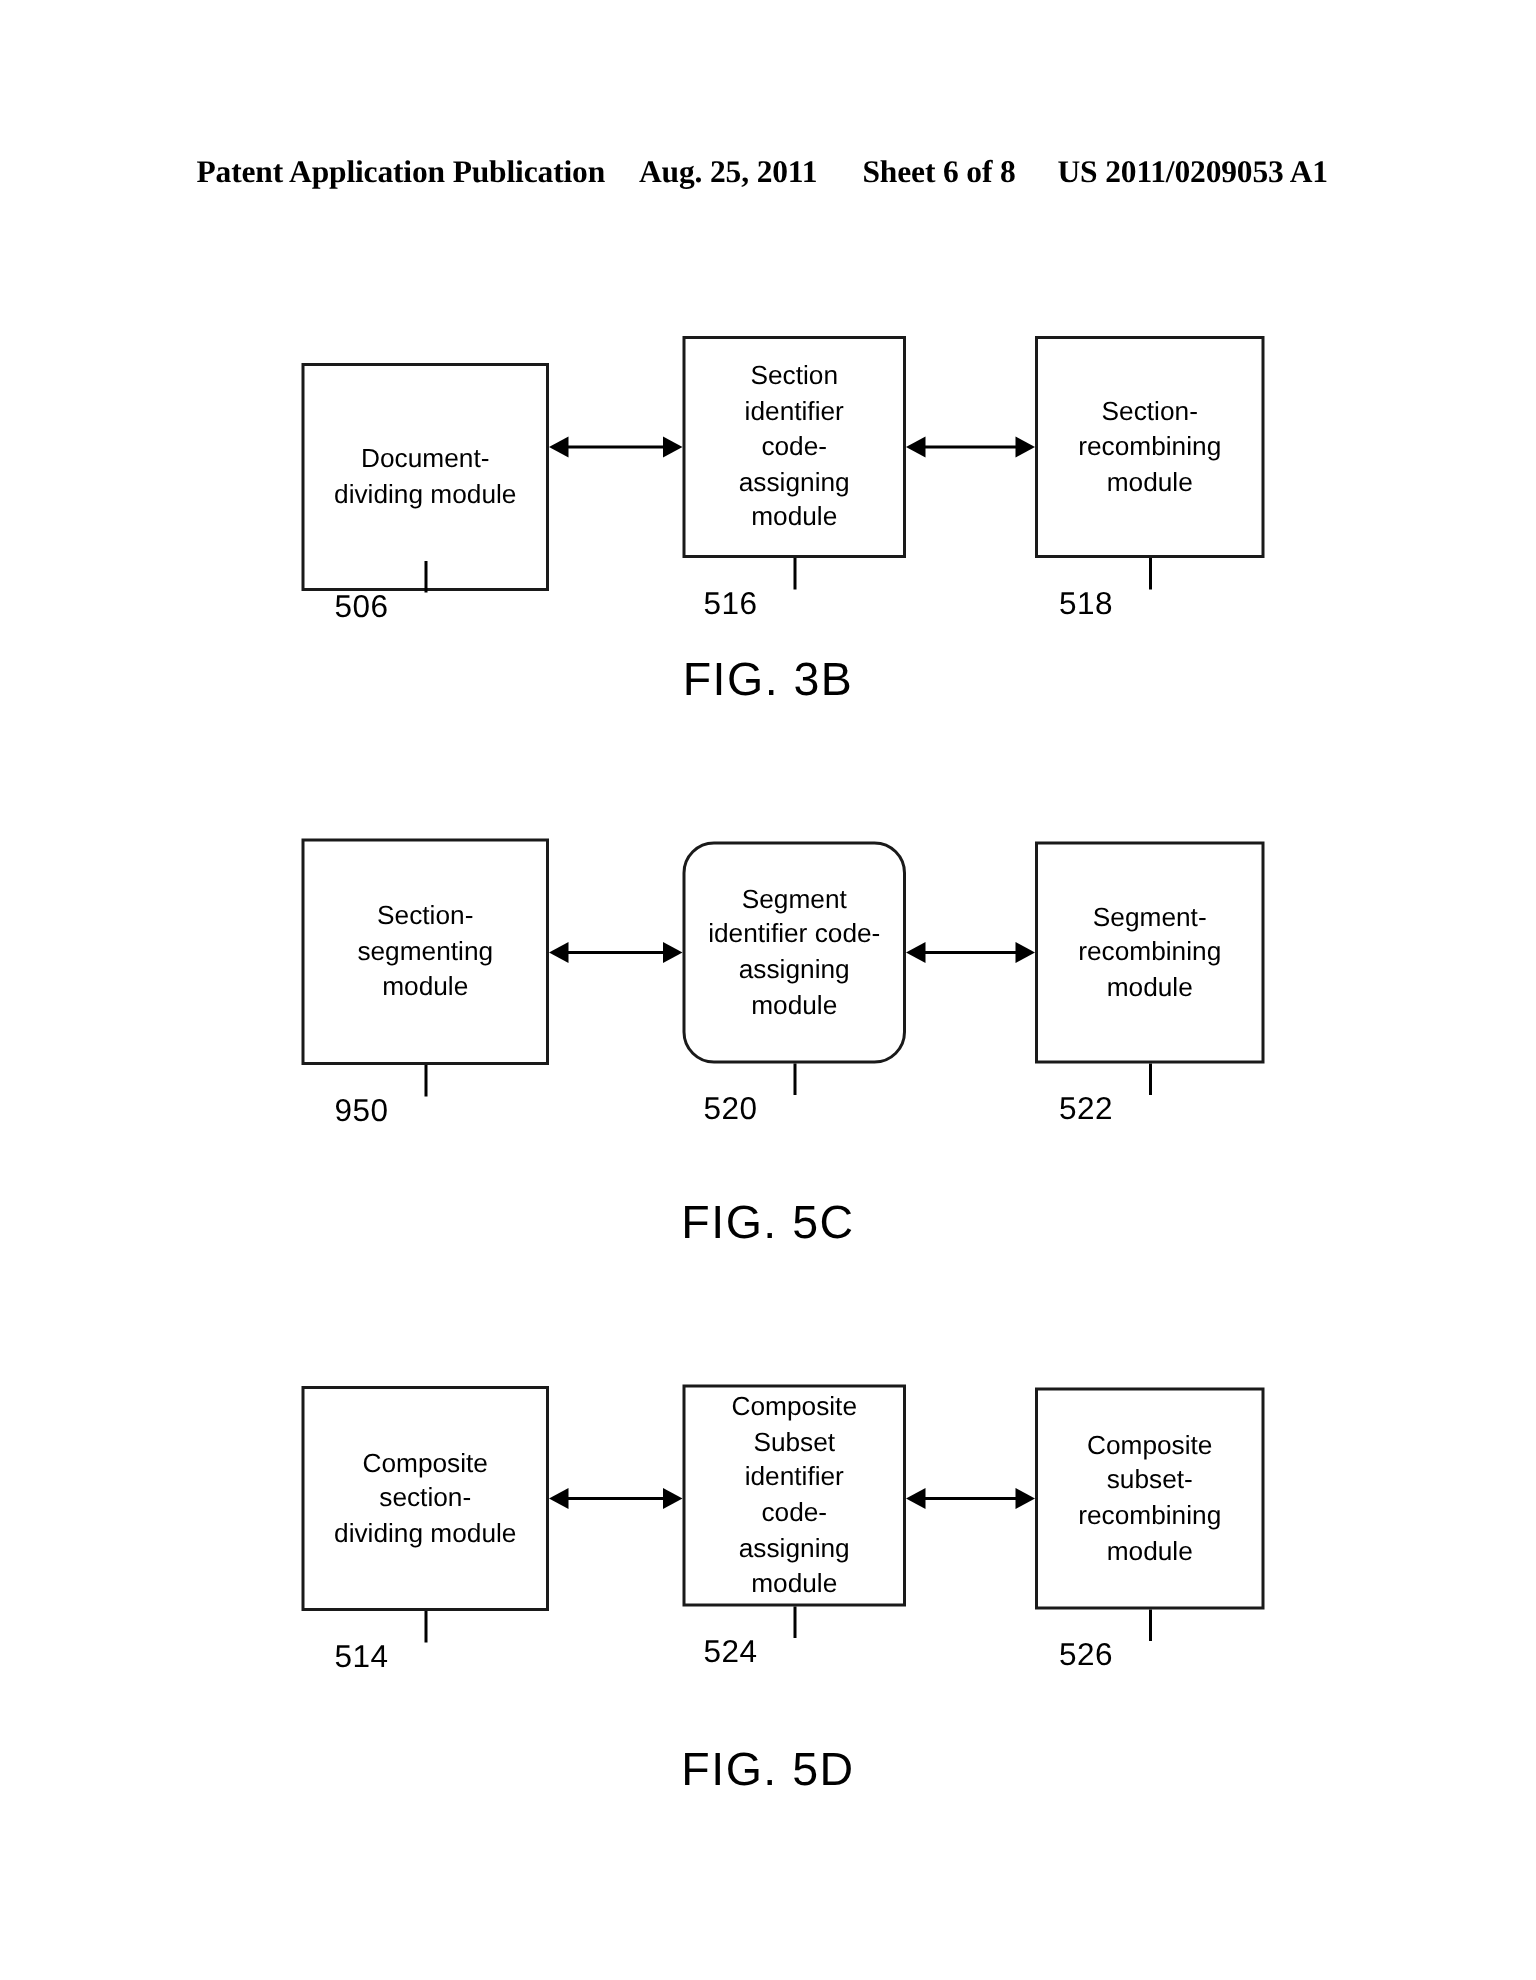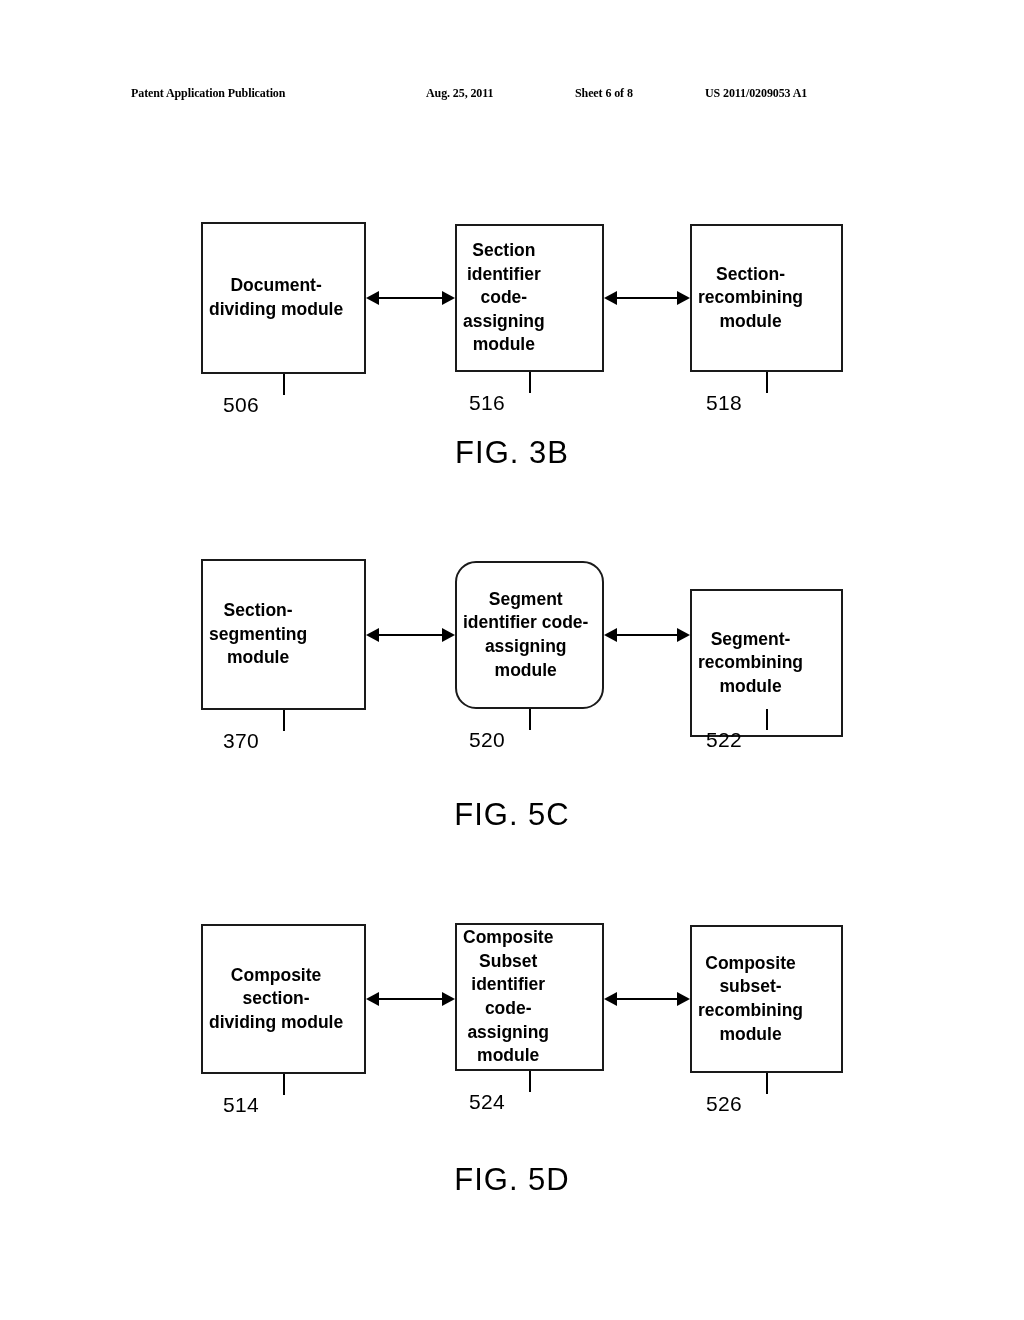--- a/index.html
+++ b/index.html
@@ -13,26 +13,26 @@
     position: relative;
     font-family: "Liberation Sans", sans-serif;
     color: #000000;
     overflow: hidden;
   }
 
   
   .page-header {
     position: absolute;
     left: 0;
-    top: 86px;
+    top: 102px;
     width: 964px;
     height: 30px;
     font-family: "Liberation Serif", serif;
     font-weight: bold;
-    font-size: 12px;
+    font-size: 21px;
     letter-spacing: -0.1px;
     white-space: nowrap;
   }
   .page-header .hdr-pub    { position: absolute; left: 131px; top: 0; }
   .page-header .hdr-date   { position: absolute; left: 426px; top: 0; }
   .page-header .hdr-sheet  { position: absolute; left: 551px; top: 0; margin-left: 24px; }
   .page-header .hdr-patno  { position: absolute; left: 705px; top: 0; }
 
   
   .figure {
@@ -45,38 +45,38 @@
   #figure-5d { top: 924px; }
 
   
   .module-box {
     position: absolute;
     border: 2px solid #1a1a1a;
     background: #ffffff;
     box-sizing: border-box;
     display: flex;
     align-items: center;
+    justify-content: center;
     text-align: center;
     font-size: 17.5px;
     line-height: 1.35;
     color: #000000;
-    font-weight: bold;
   }
   .module-box .box-label {
     display: block;
     padding: 0 6px;
     white-space: pre-line;
   }
 
   
   .col-left   { left: 201px; width: 165px; }
   .col-mid    { left: 455px; width: 149px; }
   .col-right  { left: 690px; width: 153px; }
 
-  .h152 { height: 152px; }
+  .h152 { height: 152px; margin-top: 20px; }
   .h151 { height: 151px; }
   .h150 { height: 150px; }
 
   
   .connector {
     position: absolute;
     height: 14px;
   }
   .connector .shaft {
     position: absolute;
@@ -205,41 +205,41 @@
 module</span>
   </div>
 
   <div class="module-box col-mid" style="top:2px; height:148px;border-radius:21px;">
     <span class="box-label">Segment
 identifier code-
 assigning
 module</span>
   </div>
 
-  <div class="module-box col-right" style="top:2px; height:148px;margin-top:28px;">
+  <div class="module-box col-right" style="top:2px; height:148px;">
     <span class="box-label">Segment-
 recombining
 module</span>
   </div>
 
   <div class="connector conn-lm" style="top:69px;">
     <span class="head left"></span>
     <span class="shaft"></span>
     <span class="head right"></span>
   </div>
 
   <div class="connector conn-mr" style="top:69px;">
     <span class="head left"></span>
     <span class="shaft"></span>
     <span class="head right"></span>
   </div>
 
   <div class="ref" style="left:223px; top:151px;">
     <span class="leader"></span>
-    <span class="ref-num">370</span>
+    <span class="ref-num">950</span>
   </div>
   <div class="ref" style="left:469px; top:150px;">
     <span class="leader"></span>
     <span class="ref-num">520</span>
   </div>
   <div class="ref" style="left:706px; top:150px;">
     <span class="leader"></span>
     <span class="ref-num">522</span>
   </div>
 </div>

